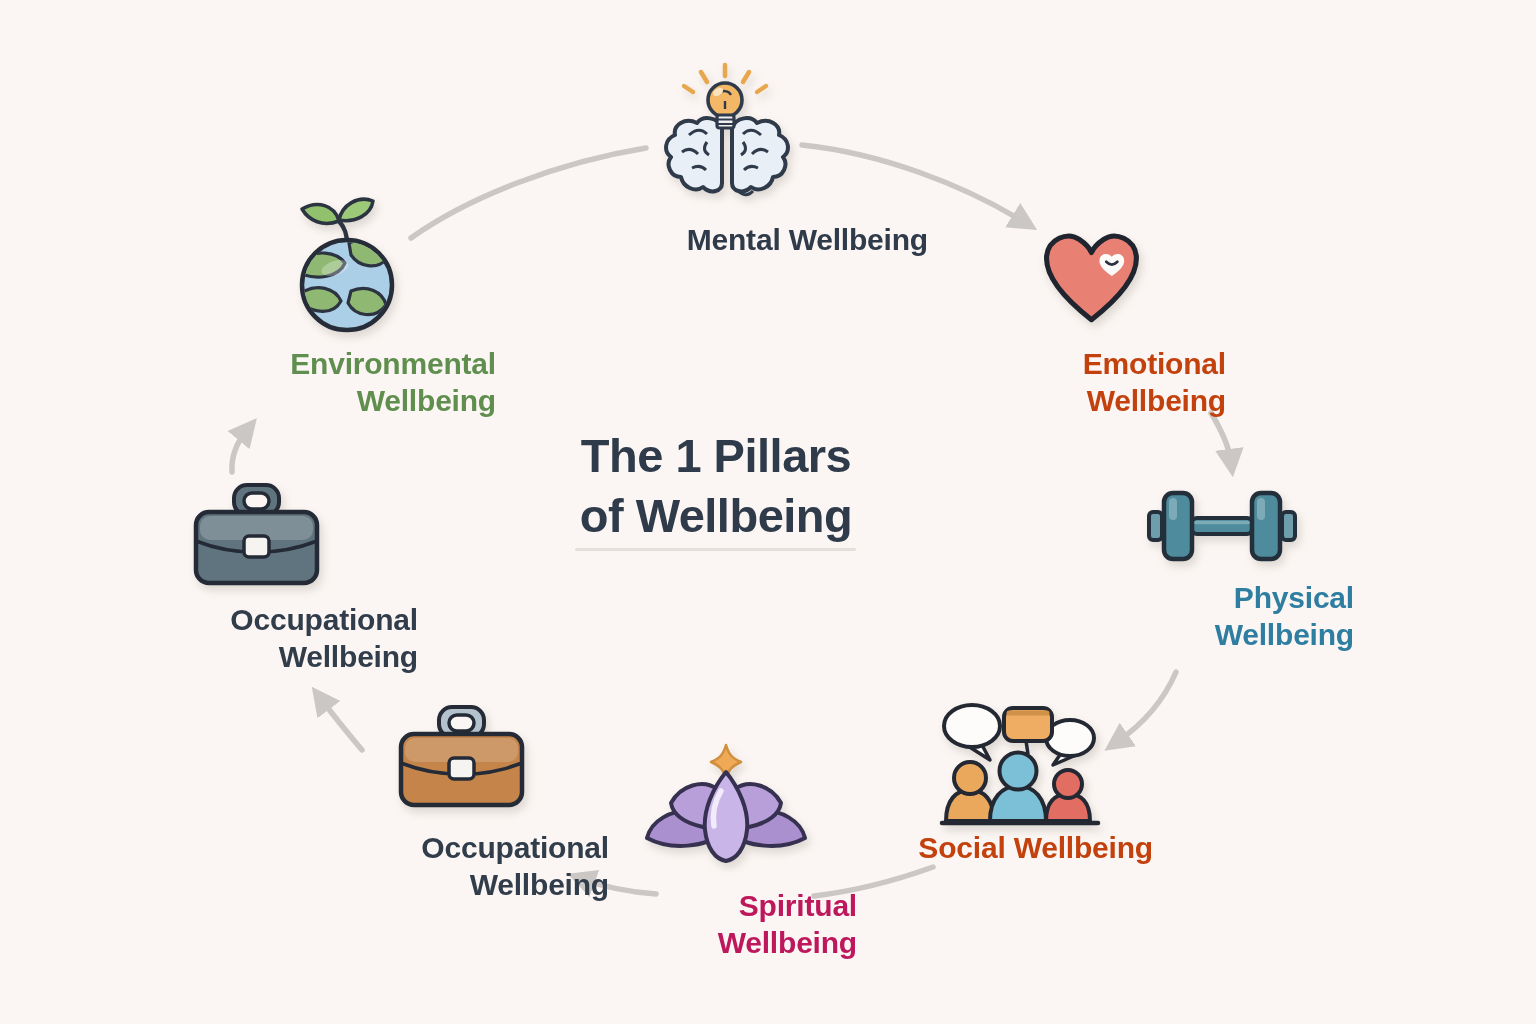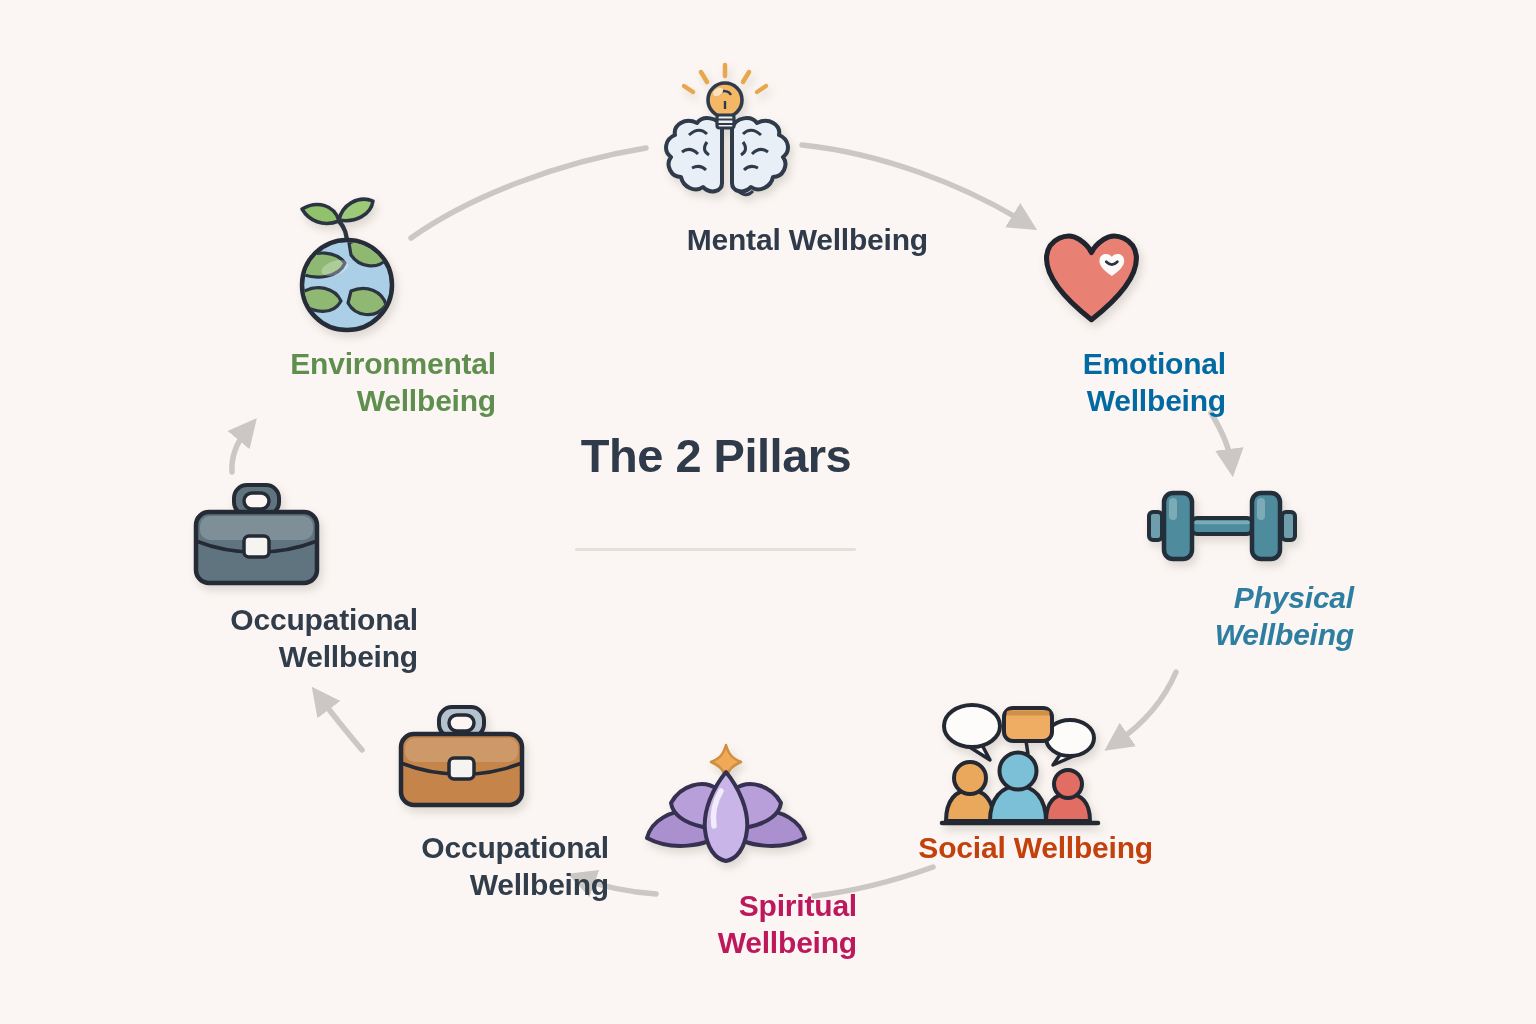--- a/index.html
+++ b/index.html
@@ -31,21 +31,22 @@
     <path d="M802,145 C880,153 962,184 1024,222" marker-end="url(#ah)"></path>
     <path d="M1211,413 C1222,431 1229,446 1231,462" marker-end="url(#ah)"></path>
     <path d="M1176,672 C1164,700 1143,724 1117,742" marker-end="url(#ah)"></path>
     <path d="M933,867 C897,880 856,891 814,896"></path>
     <path d="M656,894 C629,892 604,887 582,879" marker-end="url(#ah)"></path>
     <path d="M362,750 C346,731 333,715 321,699" marker-end="url(#ah)"></path>
     <path d="M232,472 C231,456 237,442 247,430" marker-end="url(#ah)"></path>
   </svg>
 
   <div class="title" style="color: rgb(47, 59, 74);">
-    <div>The 2 Pillars</div>
+    <div>The 1 Pillars</div>
+    <div>of Wellbeing</div>
   </div>
   <div class="title-underline"></div>
 
   <div class="node">
     <svg class="icon" style="left:639px;top:62px" width="172" height="152" viewBox="0 0 172 152">
       <g stroke="#e8a74e" stroke-width="4.5" stroke-linecap="round">
         <path d="M62,10 L68,20"></path>
           <path d="M86,3 L86,14"></path>
           <path d="M110,10 L104,20"></path>
         <path d="M45,24 L54,30"></path>
@@ -75,37 +76,37 @@
     <div class="label" style="left: 528px; top: 221px; width: 400px; color: rgb(47, 59, 74);">Mental Wellbeing</div>
   </div>
 
   <div class="node">
     <svg class="icon" style="left:1030px;top:220px" width="128" height="114" viewBox="0 0 125 112">
       <path d="M60,98 C32,76 14,55 16,35 C18,19 36,11 48,19 C54,23 58,27 60,32 C62,27 66,23 72,19 C84,11 102,19 104,35 C106,55 88,76 60,98 Z" fill="#fdfbfa" transform="translate(-3,0)"></path>
       <path d="M60,98 C32,76 14,55 16,35 C18,19 36,11 48,19 C54,23 58,27 60,32 C62,27 66,23 72,19 C84,11 102,19 104,35 C106,55 88,76 60,98 Z" fill="#e88073" stroke="#20242e" stroke-width="5" stroke-linejoin="round"></path>
       <path d="M80,55 C71,49 67,43.5 68,38.5 C69,33.5 75.5,31.5 80,36 C84.5,31.5 91,33.5 92,38.5 C93,43.5 89,49 80,55 Z" fill="#fcfbf9"></path>
       <path d="M74.5,41 q5.5,5.5 11,0" fill="none" stroke="#2b3140" stroke-width="2.6" stroke-linecap="round"></path>
     </svg>
-    <div class="label" style="left: 966px; top: 345px; width: 260px; color: #0369a1;">Emotional Wellbeing</div>
+    <div class="label" style="left: 966px; top: 345px; width: 260px; color: #c2410c;">Emotional Wellbeing</div>
   </div>
 
   <div class="node">
     <svg class="icon" style="left:1146px;top:484px" width="152" height="84" viewBox="0 0 152 84">
       <g stroke="#232f3a" stroke-linejoin="round">
         <rect x="3" y="28" width="13" height="28" rx="4" fill="#6e9dab" stroke-width="4"></rect>
         <rect x="136" y="28" width="13" height="28" rx="4" fill="#6e9dab" stroke-width="4"></rect>
         <rect x="46" y="34" width="60" height="16" rx="5" fill="#4d8b9d" stroke-width="4"></rect>
         <rect x="18" y="9" width="28" height="66" rx="9" fill="#4d8b9d" stroke-width="4.5"></rect>
         <rect x="106" y="9" width="28" height="66" rx="9" fill="#4d8b9d" stroke-width="4.5"></rect>
       </g>
       <rect x="23" y="14" width="8" height="22" rx="4" fill="#7cabb7"></rect>
       <rect x="111" y="14" width="8" height="22" rx="4" fill="#7cabb7"></rect>
       <path d="M50,38.5 h52" stroke="#7cabb7" stroke-width="3.5" stroke-linecap="round"></path>
     </svg>
-    <div class="label" style="left: 1094px; top: 579px; width: 260px; color: rgb(46, 126, 161); font-style: italic;">Physical Wellbeing</div>
+    <div class="label" style="left: 1094px; top: 579px; width: 260px; color: rgb(46, 126, 161);">Physical Wellbeing</div>
   </div>
 
   <div class="node">
     <svg class="icon" style="left:930px;top:696px" width="180" height="140" viewBox="0 0 180 140">
       <g stroke="#232832" stroke-linejoin="round">
         <path d="M52,49 L60,64 L38,50 Z" fill="#fdfcfb" stroke-width="3.5"></path>
         <ellipse cx="42" cy="30" rx="28" ry="21" fill="#fdfcfb" stroke-width="4"></ellipse>
         <path d="M132,56 L123,69 L146,59 Z" fill="#fdfcfb" stroke-width="3.5"></path>
         <ellipse cx="140" cy="42" rx="24" ry="18" fill="#fdfcfb" stroke-width="4"></ellipse>
         <path d="M96,45 L98,58" fill="none" stroke-width="3.5"></path>

